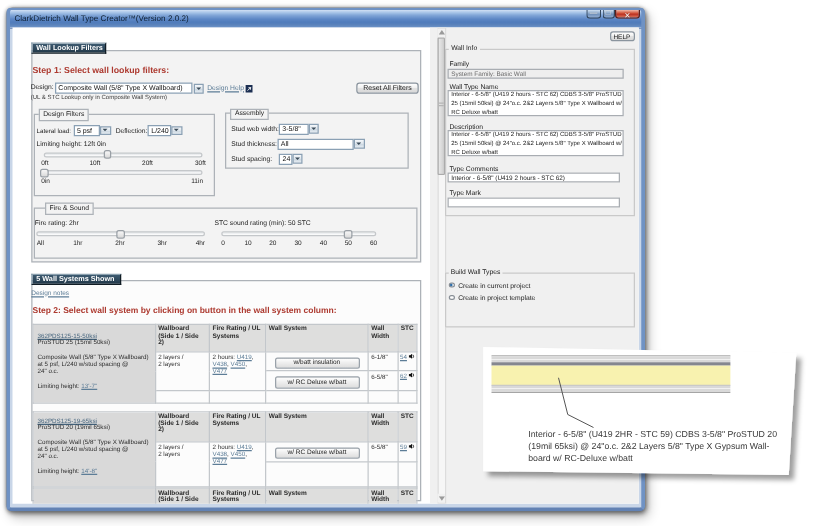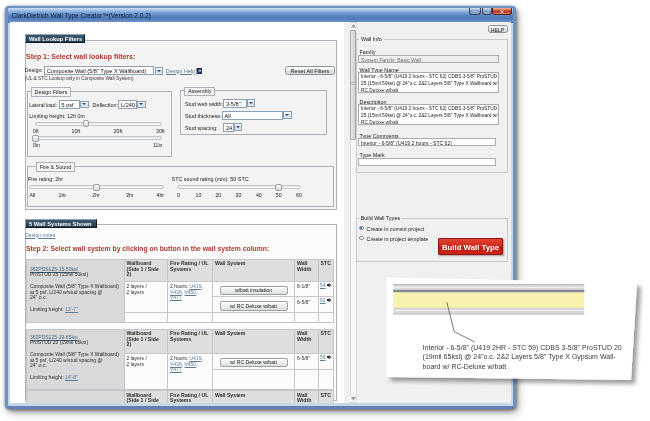--- a/index.html
+++ b/index.html
@@ -279,21 +279,20 @@
       <div class="tbox" style="left:348px;top:116.3px;width:138px;height:8px;">Interior - 6-5/8" (U419 2 hours - STC 62)</div>
       <div class="rlbl" style="left:349.5px;top:129.5px;">Type Mark</div>
       <div class="tbox" style="left:348px;top:136.3px;width:138px;height:8px;"></div>
 
       <div class="gbox" style="left:346px;top:196px;width:152px;height:44px;background:#f0f0f0;border-color:#c9c9c9;"></div>
       <div class="rlbl" style="left:348.7px;top:193px;background:#f0f0f0;padding:0 2px;">Build Wall Types</div>
       <div class="radio sel" style="left:349px;top:203.5px;"></div>
       <div class="rlbl" style="left:356.5px;top:204px;">Create in current project</div>
       <div class="radio" style="left:349px;top:213.8px;"></div>
       <div class="rlbl" style="left:356.5px;top:214.3px;">Create in project template</div>
-      <div style="position:absolute;left:428px;top:216px;width:65px;height:17px;background:linear-gradient(180deg,#e04434 0%,#cf2a1d 45%,#c01b10 55%,#cc2417 100%);border:1px solid #8e1710;border-radius:1px;box-shadow:1px 1px 2px rgba(0,0,0,0.35);color:#fff;font-weight:bold;font-size:7.8px;text-align:center;padding-top:4px;">Build Wall Type</div>
     </div>
   </div>
 
   <svg id="callout" style="position:absolute;left:0;top:0;" width="650" height="421" viewBox="0 0 650 421">
     <defs>
       <filter id="sh" x="-10%" y="-10%" width="130%" height="130%">
         <feDropShadow dx="4" dy="4" stdDeviation="2.2" flood-color="#000" flood-opacity="0.38"></feDropShadow>
       </filter>
     </defs>
     <polygon points="386.5,277.5 637,282.5 631,380 386.5,377" fill="#ffffff" filter="url(#sh)"></polygon>

